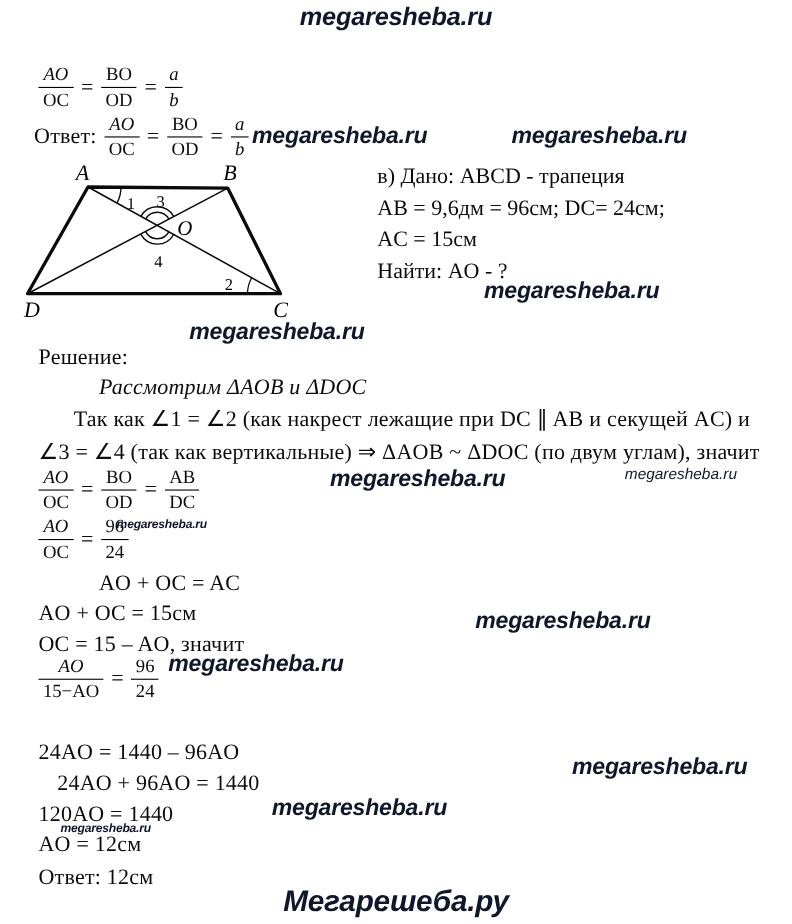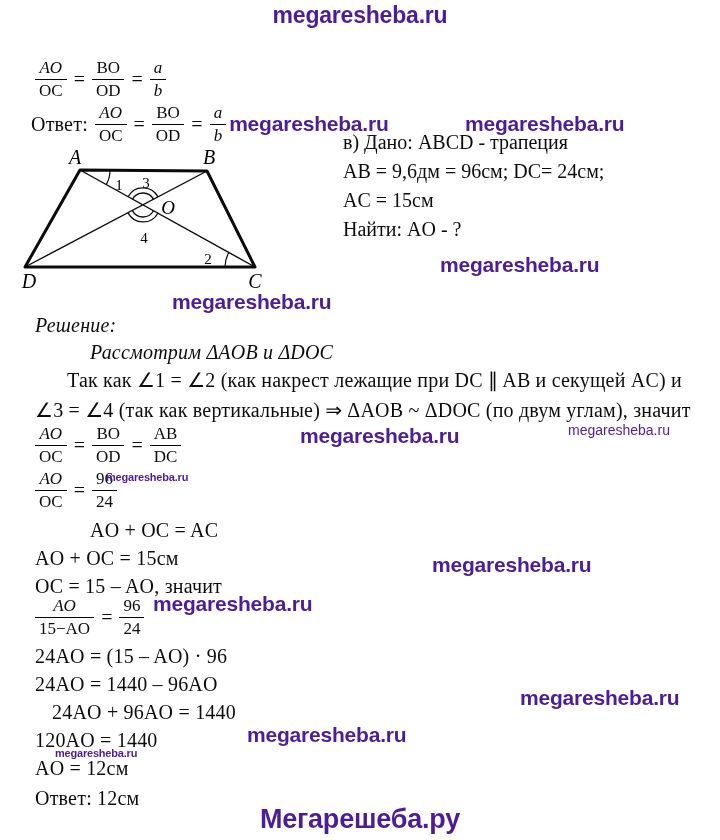--- a/index.html
+++ b/index.html
@@ -4,21 +4,21 @@
 <style>
   html,body { margin:0; padding:0; background:#ffffff; }
   .page {
     position:relative; width:720px; height:840px; background:#fff;
     font-family:"Liberation Serif", serif; color:#0c0c0c; overflow:hidden;
   }
   .abs { position:absolute; white-space:nowrap; }
   .txt { font-size:20px; letter-spacing:0.2px; }
   .wm {
     font-family:"Liberation Sans", sans-serif; font-weight:700;
-    color:#4c1d95; font-size:21px; letter-spacing:-0.2px;
+    color:#0f172a; font-size:21px; letter-spacing:-0.2px;font-style:italic;
   }
   .wm-small { font-size:11px; }
   .wm-light { font-weight:400; font-size:14px; letter-spacing:0; }
   .title { left:0; right:0; top:2px; text-align:center; font-size:23px; }
   .footer { left:0; right:0; top:804px; text-align:center; font-size:27px; }
   .fr-row { display:flex; align-items:center; gap:7px; font-size:20px;justify-content:space-between; }
   .frac { display:inline-block; text-align:center; font-size:17px; line-height:1.15; }
   .frac .num { display:block; border-bottom:1.5px solid #000; padding:0 4px 1px; }
   .frac .den { display:block; padding:1px 4px 0; }
   .it { font-style:italic; }
@@ -89,30 +89,30 @@
     <text x="11" y="140" font-size="20" font-style="italic" class="diagram-label" text-anchor="middle">D</text>
     <text x="237" y="140" font-size="20" font-style="italic" class="diagram-label" text-anchor="middle">C</text>
     <text x="150" y="66" font-size="19" font-style="italic" class="diagram-label" text-anchor="middle">O</text>
 
     <text x="101" y="42" font-size="15" class="diagram-label" text-anchor="middle">1</text>
     <text x="128" y="40" font-size="15" class="diagram-label" text-anchor="middle">3</text>
     <text x="126" y="95" font-size="15" class="diagram-label" text-anchor="middle">4</text>
     <text x="190" y="116" font-size="15" class="diagram-label" text-anchor="middle">2</text>
   </svg>
 
-  <div class="abs prob" style="left:343px; top:128px;">
+  <div class="abs prob" style="left:343px; top:146px;">
     <div>в) Дано: ABCD - трапеция</div>
     <div>AB = 9,6дм = 96см; DC= 24см;</div>
     <div>AC = 15см</div>
     <div>Найти: AO  - ?</div>
   </div>
   <div class="abs wm" style="left:440px; top:253px;">megaresheba.ru</div>
   <div class="abs wm" style="left:172px; top:290px;">megaresheba.ru</div>
 
-  <div class="abs txt" style="left:35px; top:314px;font-style:italic;">Решение:</div>
+  <div class="abs txt" style="left:35px; top:314px;">Решение:</div>
   <div class="abs txt" style="left:90px; top:341px;font-style:italic;">Рассмотрим ΔAOB и ΔDOC</div>
   <div class="abs txt" style="left:35px; top:368px;margin-left:32px;">Так как ∠1 = ∠2 (как накрест лежащие при DC  ∥  AB и секущей AC) и</div>
   <div class="abs txt" style="left:35px; top:398px;">∠3 = ∠4  (так как вертикальные) ⇒ ΔAOB ~ ΔDOC (по двум углам), значит</div>
 
   <div class="abs fr-row" style="left:35px; top:424px;">
     <span class="frac">
       <span class="num it">AO</span>
       <span class="den">OC</span>
     </span>
     <span>=</span>
@@ -153,21 +153,20 @@
       <span class="den">15−AO</span>
     </span>
     <span>=</span>
     <span class="frac">
       <span class="num">96</span>
       <span class="den">24</span>
     </span>
   </div>
   <div class="abs wm" style="left:153px; top:592px;">megaresheba.ru</div>
 
-  <div class="abs txt" style="left:35px; top:645px;">24AO = (15 – AO) · 96</div>
   <div class="abs txt" style="left:35px; top:673px;">24AO = 1440 – 96AO</div>
   <div class="abs txt" style="left:52px; top:701px;">24AO + 96AO = 1440</div>
   <div class="abs wm" style="left:520px; top:686px;">megaresheba.ru</div>
   <div class="abs txt" style="left:35px; top:729px;">120AO = 1440</div>
   <div class="abs wm" style="left:247px; top:723px;">megaresheba.ru</div>
   <div class="abs wm wm-small" style="left:55px; top:747px;">megaresheba.ru</div>
   <div class="abs txt" style="left:35px; top:757px;">AO = 12см</div>
   <div class="abs txt" style="left:35px; top:787px;">Ответ: 12см</div>
 
   <div class="abs wm footer">Мегарешеба.ру</div>

